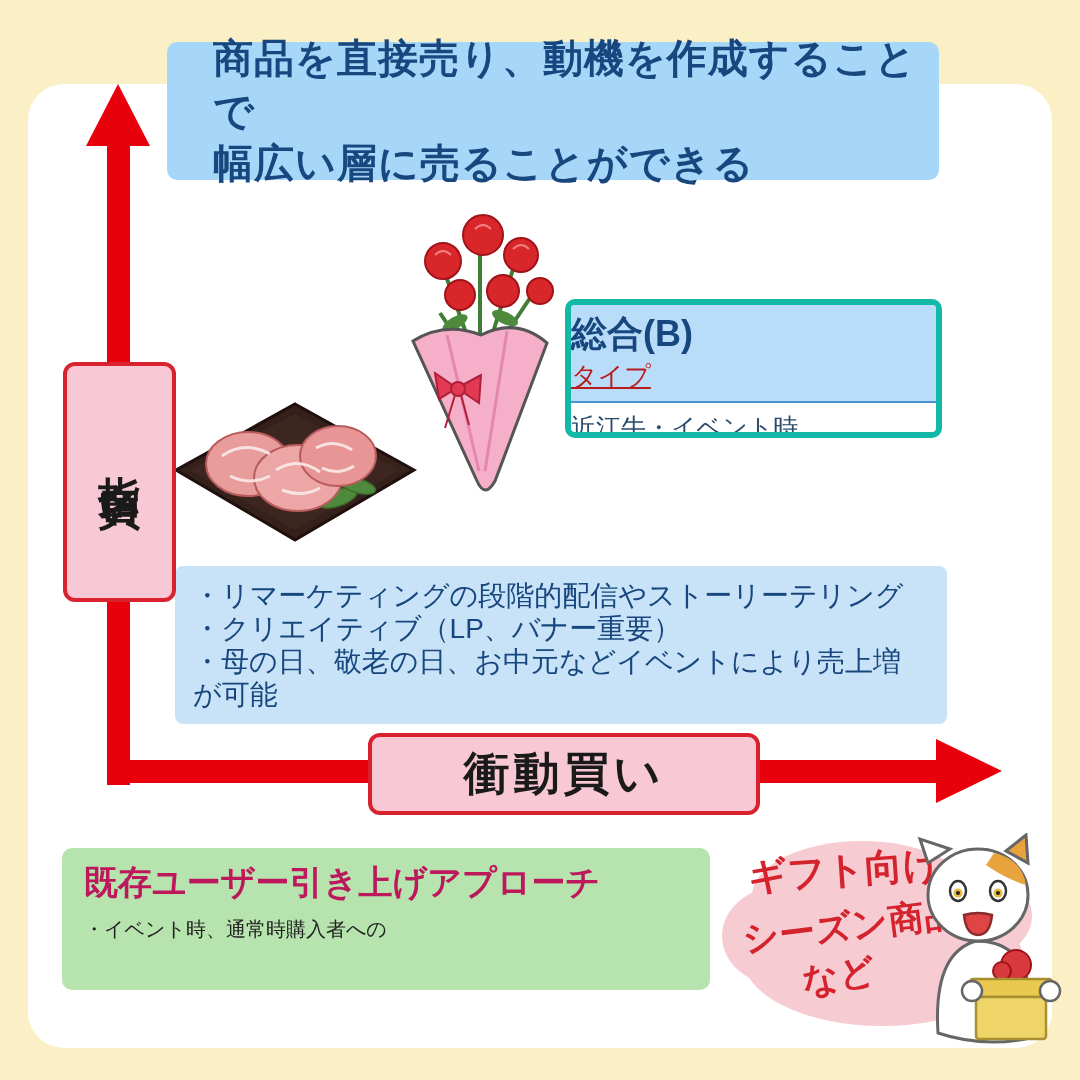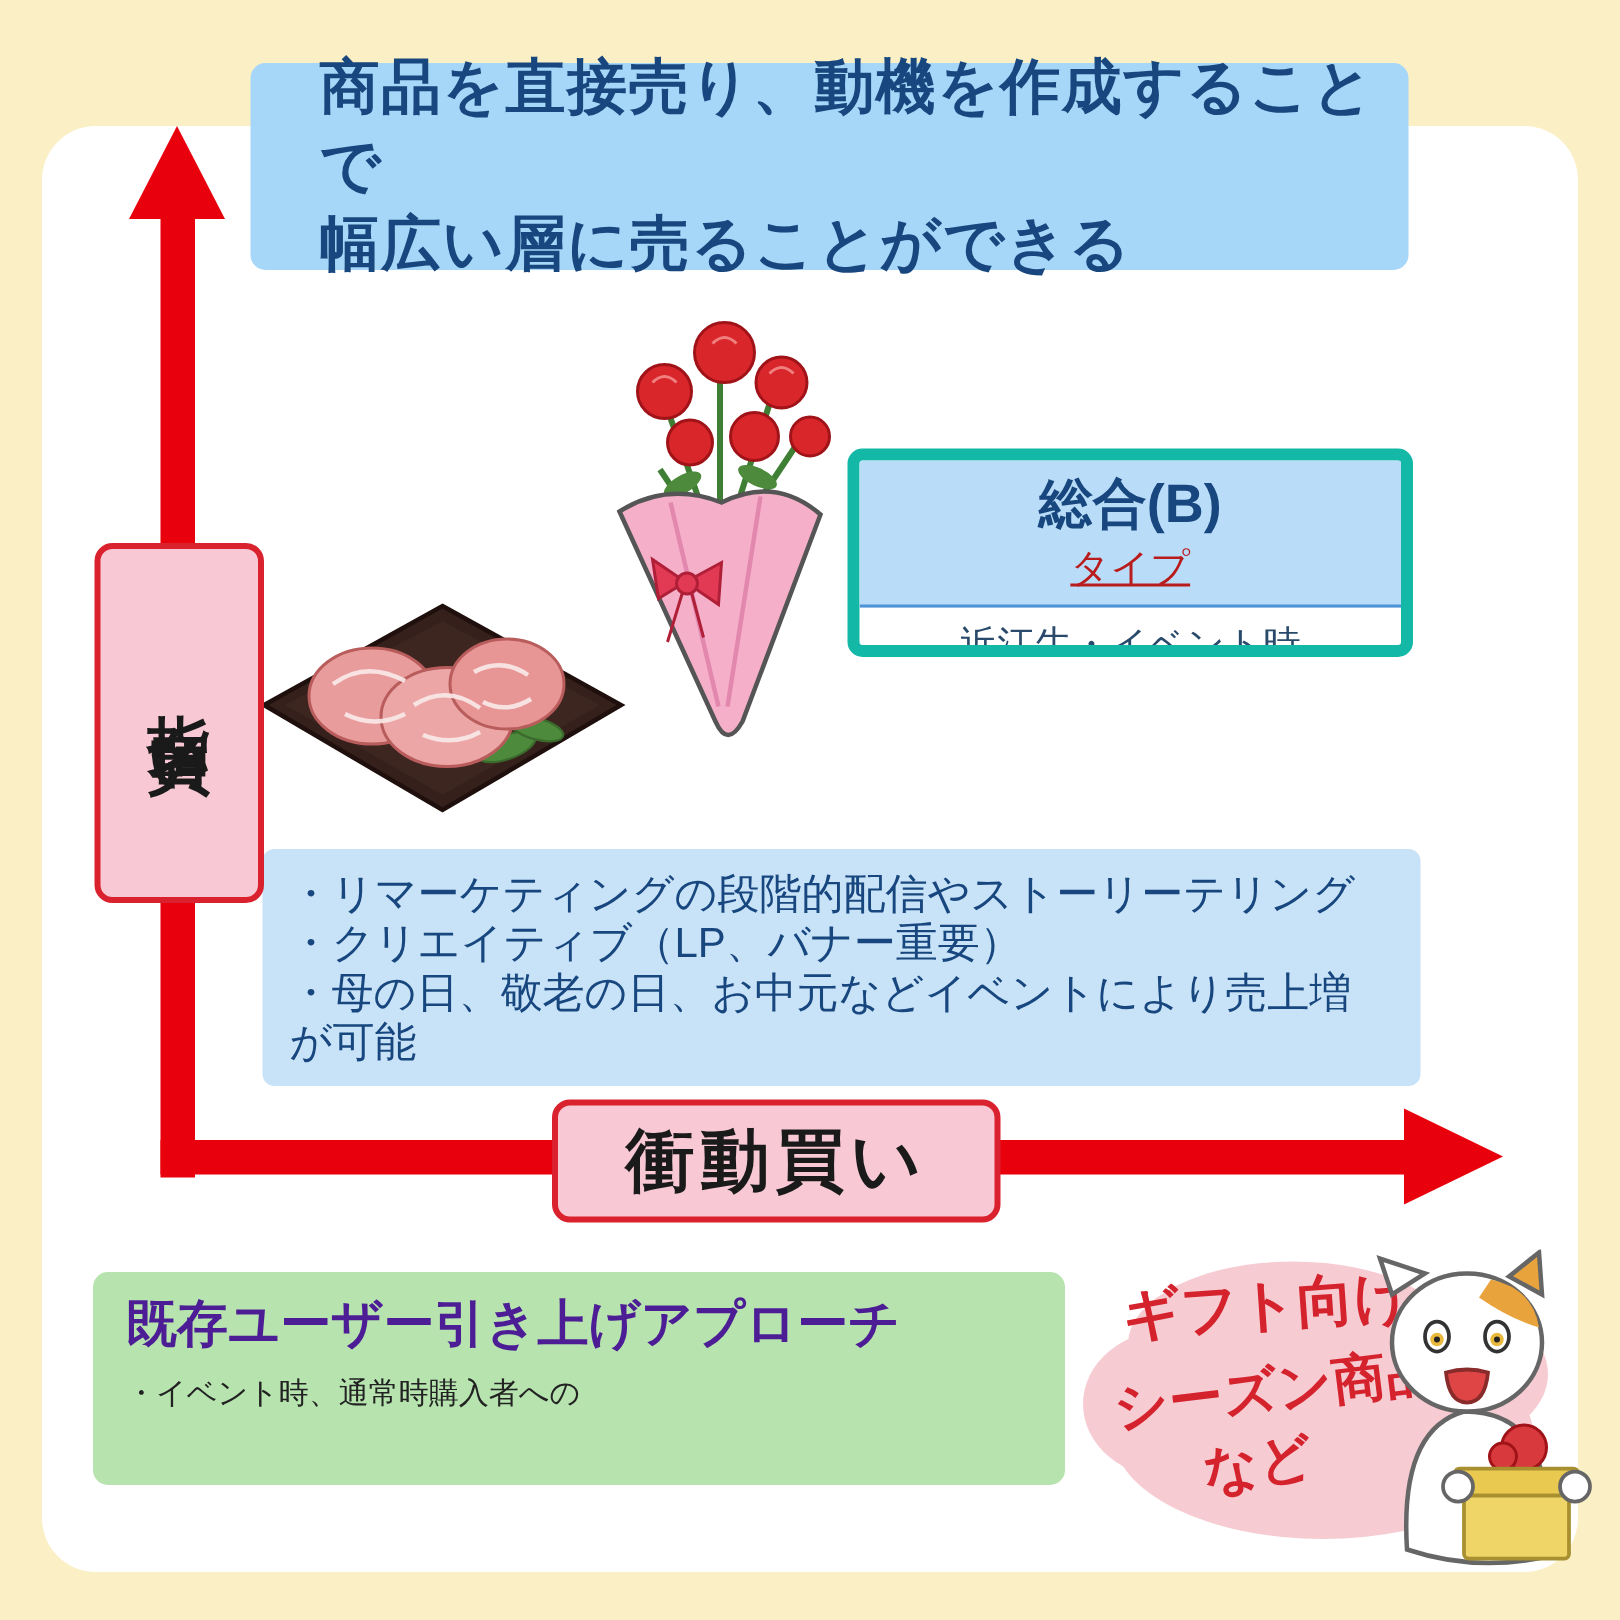--- a/index.html
+++ b/index.html
@@ -16,35 +16,35 @@
   .v-head  { position:absolute; left:86px; top:84px; width:0; height:0;
     border-left:32px solid transparent; border-right:32px solid transparent; border-bottom:62px solid #E8000D; }
   .h-shaft { position:absolute; left:107px; top:760px; width:832px; height:23px; background:#E8000D; }
   .h-head  { position:absolute; left:936px; top:739px; width:0; height:0;
     border-top:32px solid transparent; border-bottom:32px solid transparent; border-left:66px solid #E8000D; }
 
   .axis-label { background:#F8C9D4; border:4px solid #D9222E; border-radius:12px; color:#1a1a1a;
     font-weight:700; display:flex; align-items:center; justify-content:center; }
   .y-label { position:absolute; left:63px; top:362px; width:113px; height:240px;
     writing-mode:vertical-rl; text-orientation:upright; font-size:42px; letter-spacing:8px; }
-  .x-label { position:absolute; left:368px; top:733px; width:299px; height:82px; font-size:46px; letter-spacing:4px; }
+  .x-label { position:absolute; left:368px; top:733px; width:392px; height:82px; font-size:46px; letter-spacing:4px; }
 
-  .type-box { position:absolute; left:565px; top:299px; width:377px; height:139px; border:8px solid #14b8a6;
-    border-radius:10px; background:#ffffff; overflow:hidden; text-align:center; }
+  .type-box { position:absolute; left:565px; top:299px; width:377px; height:139px; border:6px solid #14b8a6;
+    border-radius:10px; background:#ffffff; overflow:hidden; text-align:left; }
   .type-head { background:#B9DCF8; border-bottom:2px solid #4E92D8; padding:5px 0 7px; }
   .type-title { font-size:36px; font-weight:700; color:#17477E; }
   .type-sub { font-size:26px; color:#b91c1c;text-decoration:underline; }
   .type-body { font-size:25px; color:#2A4A6B; padding-top:8px; }
 
   .bullets { position:absolute; left:175px; top:566px; width:772px; height:158px; background:#C8E2F7;
     border-radius:8px; padding:13px 18px; color:#17477E; font-size:28px; font-weight:500; line-height:33px; }
 
   .green-box { position:absolute; left:62px; top:848px; width:648px; height:142px; background:#B6E3AE;
     border-radius:10px; padding:12px 22px; }
-  .green-title { font-size:34px; font-weight:700; color:#4c1d95; margin-bottom:6px; }
+  .green-title { font-size:34px; font-weight:700; color:#be185d; margin-bottom:6px; }
   .green-line { font-size:20px; color:#222; line-height:34px; }
   .green-line.indent { padding-left:16px; }
 
   .blob-svg   { position:absolute; left:712px; top:826px; }
   .hand-line  { position:absolute; color:#D5232E; font-weight:700; white-space:nowrap; }
   .hand1 { left:748px; top:845px; font-size:38px; transform:rotate(-4deg); }
   .hand2 { left:742px; top:902px; font-size:36px; transform:rotate(-7deg); }
   .hand3 { left:802px; top:952px; font-size:36px; transform:rotate(-10deg); }
 
   .meat-svg   { position:absolute; left:170px; top:390px; }

